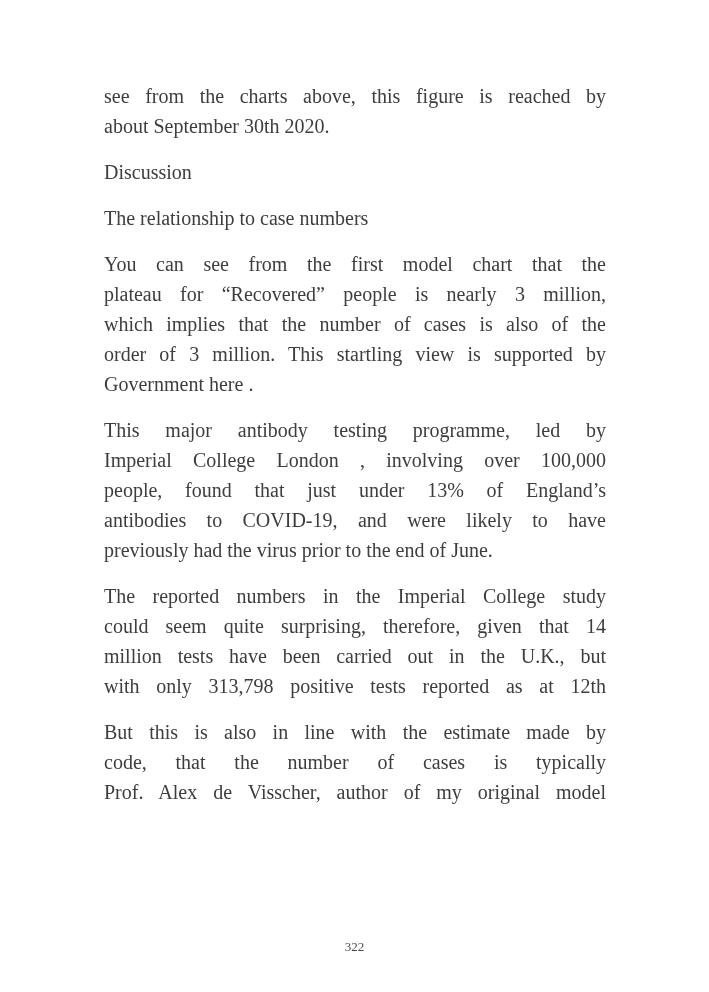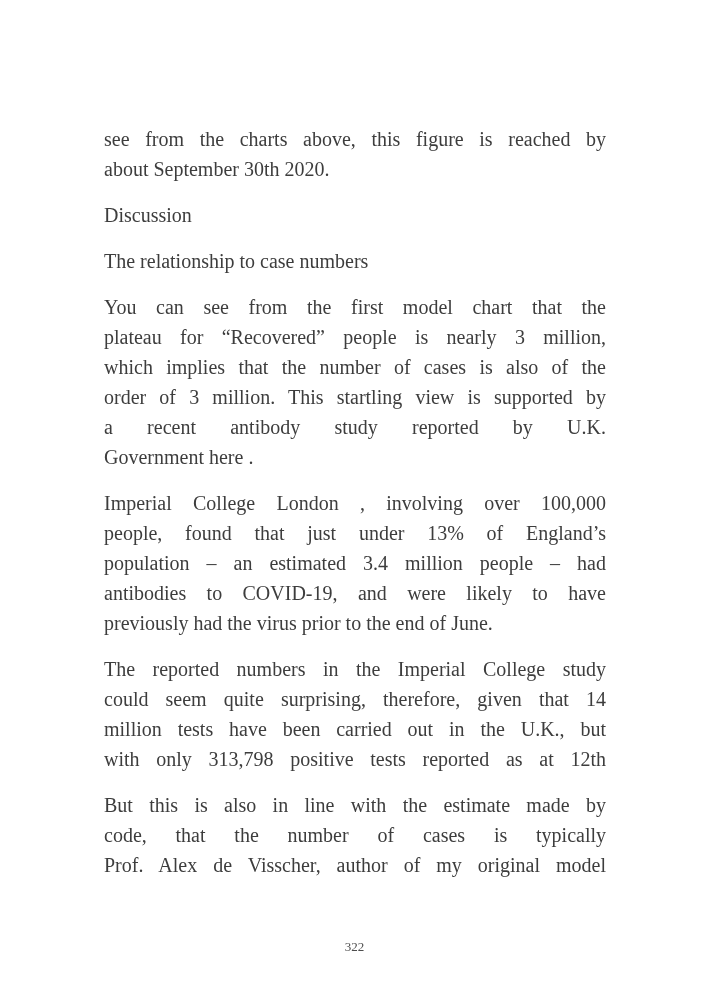--- a/index.html
+++ b/index.html
@@ -15,21 +15,20 @@
     color: #3d3d3d;
     overflow: hidden;
   }
   .page-body {
     position: absolute;
     left: 104px;
     top: 81px;
     width: 502px;
     font-size: 20px;
     line-height: 30px;
-    margin-top: 43px;
   }
   .para {
     margin: 0 0 16px 0;
     padding: 0;
   }
   .line {
     display: block;
     white-space: normal;
     text-align: justify;
     text-align-last: left;
@@ -63,28 +62,27 @@
 
   <p class="para heading">Discussion</p>
 
   <p class="para heading">The relationship to case numbers</p>
 
   <p class="para">
     <span class="line just">You can see from the first model chart that the</span>
     <span class="line just">plateau for “Recovered” people is nearly 3 million,</span>
     <span class="line just">which implies that the number of cases is also of the</span>
     <span class="line just">order of 3 million. This startling view is supported by</span>
-    <span class="line just">a recent antibody study reported by U.K.</span>
     <span class="line">Government here .</span>
   </p>
 
   <p class="para">
+    <span class="line just">This major antibody testing programme, led by</span>
     <span class="line just">Imperial College London , involving over 100,000</span>
     <span class="line just">people, found that just under 13% of England’s</span>
-    <span class="line just">population – an estimated 3.4 million people – had</span>
     <span class="line just">antibodies to COVID-19, and were likely to have</span>
     <span class="line">previously had the virus prior to the end of June.</span>
   </p>
 
   <p class="para">
     <span class="line just">The reported numbers in the Imperial College study</span>
     <span class="line just">could seem quite surprising, therefore, given that 14</span>
     <span class="line just">million tests have been carried out in the U.K., but</span>
     <span class="line just">with only 313,798 positive tests reported as at 12th</span>
   </p>

